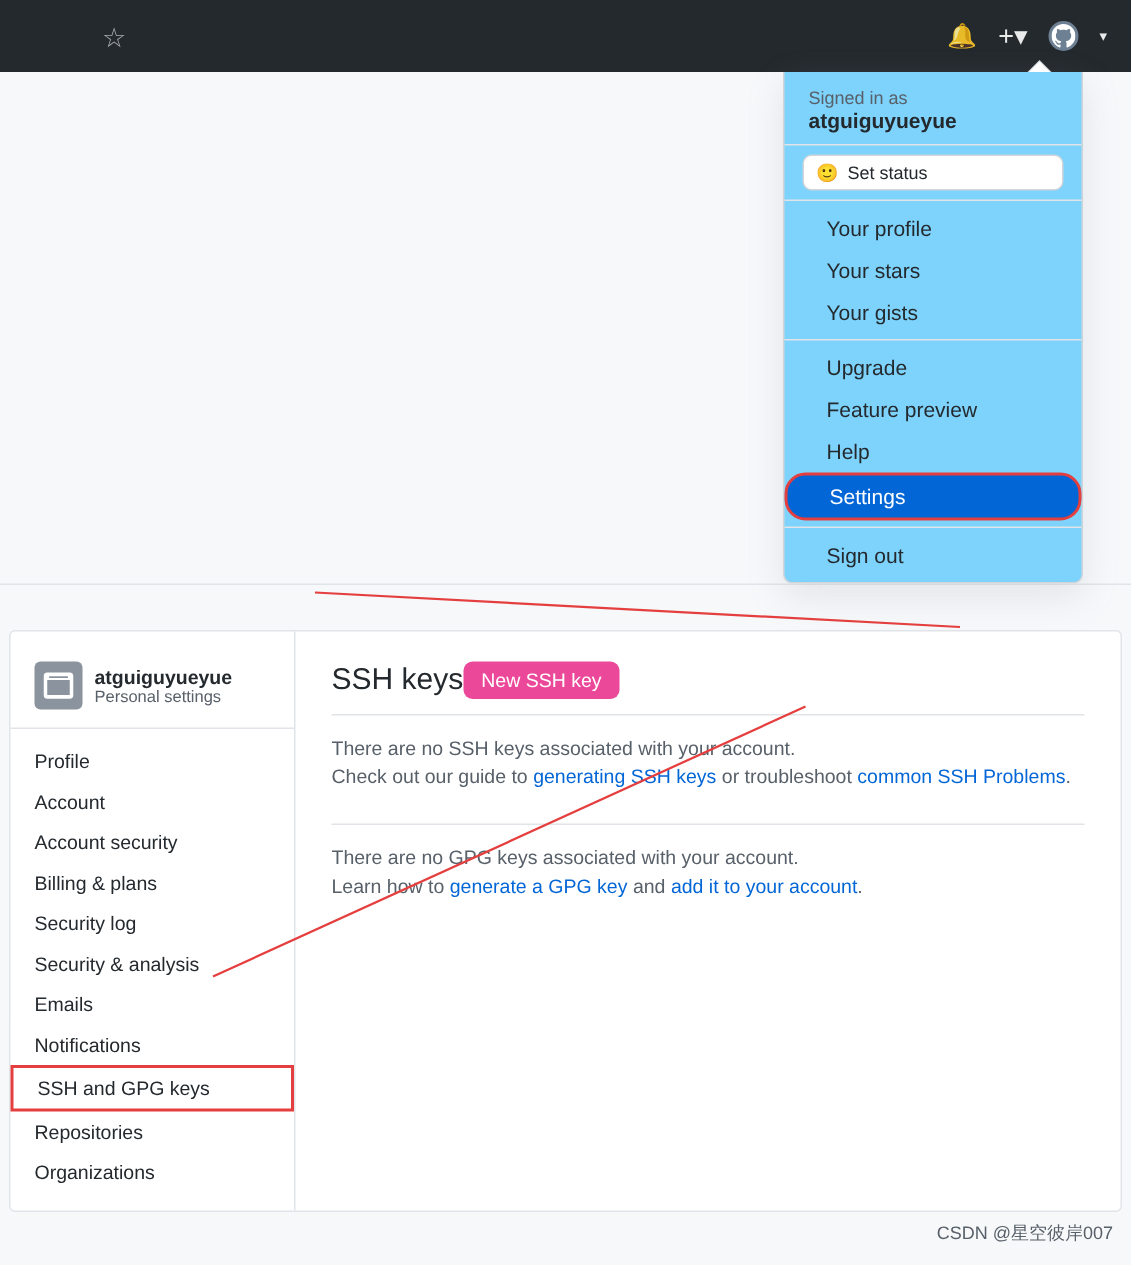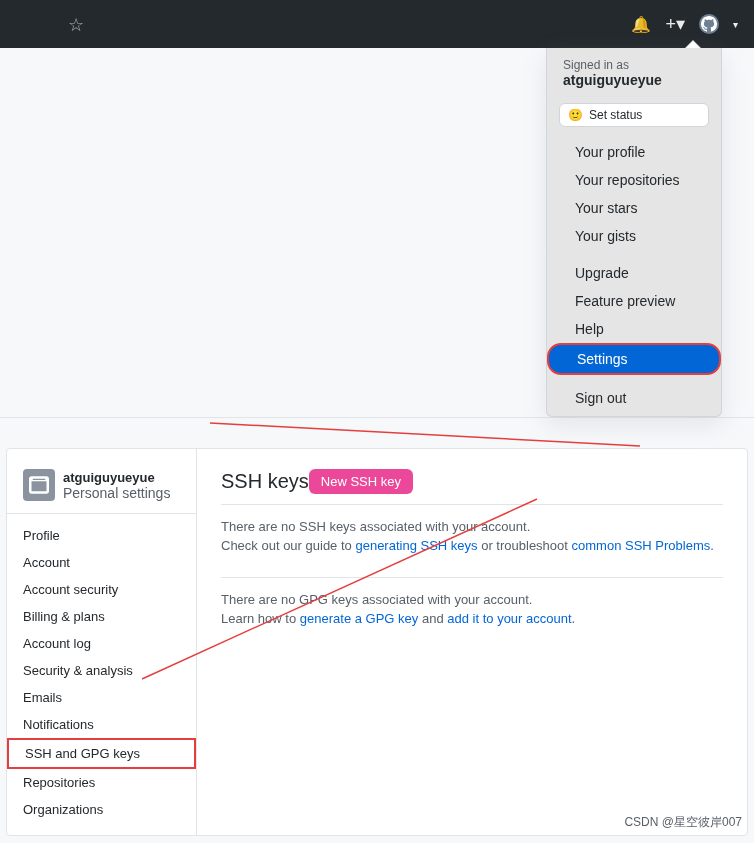--- a/index.html
+++ b/index.html
@@ -25,25 +25,25 @@
       background: #6e8094;
       display: inline-flex;
       align-items: center;
       justify-content: center;
       cursor: pointer;
       color: white;
       font-size: 10px;
     }
 
     .dropdown-menu {
-      background: #e5e5e5;
+      background: #7dd3fc;
       border: 1px solid #d1d5da;
       border-radius: 6px;
       box-shadow: 0 8px 24px rgba(149,157,165,0.2);
-      width: 176px;
+      width: 200px;
       margin-right: 10px;
       position: relative;
       z-index: 10;
     }
 
     .dropdown-header {
       padding: 10px 16px 8px;
       border-bottom: 1px solid #e1e4e8;
     }
 
@@ -149,21 +149,21 @@
       font-size: 14px;
     }
 
     .sidebar-user-info .username {
       font-size: 13px;
       font-weight: 600;
       color: #24292e;
     }
 
     .sidebar-user-info .subtitle {
-      font-size: 14px;
+      font-size: 11px;
       color: #586069;
     }
 
     .sidebar-nav-item {
       display: block;
       padding: 6px 16px;
       color: #24292e;
       font-size: 13px;
       cursor: pointer;
       text-decoration: none;
@@ -301,21 +301,20 @@
 
           <div class="dropdown-set-status">
             <button class="set-status-btn">
               <span>🙂</span>
               <span>Set status</span>
             </button>
           </div>
 
           <div class="dropdown-section">
             <a class="dropdown-item">Your profile</a>
-            <a class="dropdown-item">Your repositories</a>
             <a class="dropdown-item">Your stars</a>
             <a class="dropdown-item">Your gists</a>
           </div>
 
           <div class="dropdown-section">
             <a class="dropdown-item">Upgrade</a>
             <a class="dropdown-item">Feature preview</a>
             <a class="dropdown-item">Help</a>
             <a class="dropdown-item active highlight-red">Settings</a>
           </div>
@@ -348,21 +347,21 @@
           <div class="username">atguiguyueyue</div>
           <div class="subtitle">Personal settings</div>
         </div>
       </div>
 
       <nav>
         <a class="sidebar-nav-item">Profile</a>
         <a class="sidebar-nav-item">Account</a>
         <a class="sidebar-nav-item">Account security</a>
         <a class="sidebar-nav-item">Billing &amp; plans</a>
-        <a class="sidebar-nav-item">Account log</a>
+        <a class="sidebar-nav-item">Security log</a>
         <a class="sidebar-nav-item">Security &amp; analysis</a>
         <a class="sidebar-nav-item">Emails</a>
         <a class="sidebar-nav-item">Notifications</a>
         <a class="sidebar-nav-item highlight-red">SSH and GPG keys</a>
         <a class="sidebar-nav-item">Repositories</a>
         <a class="sidebar-nav-item">Organizations</a>
 
       </nav>
     </div>
 

